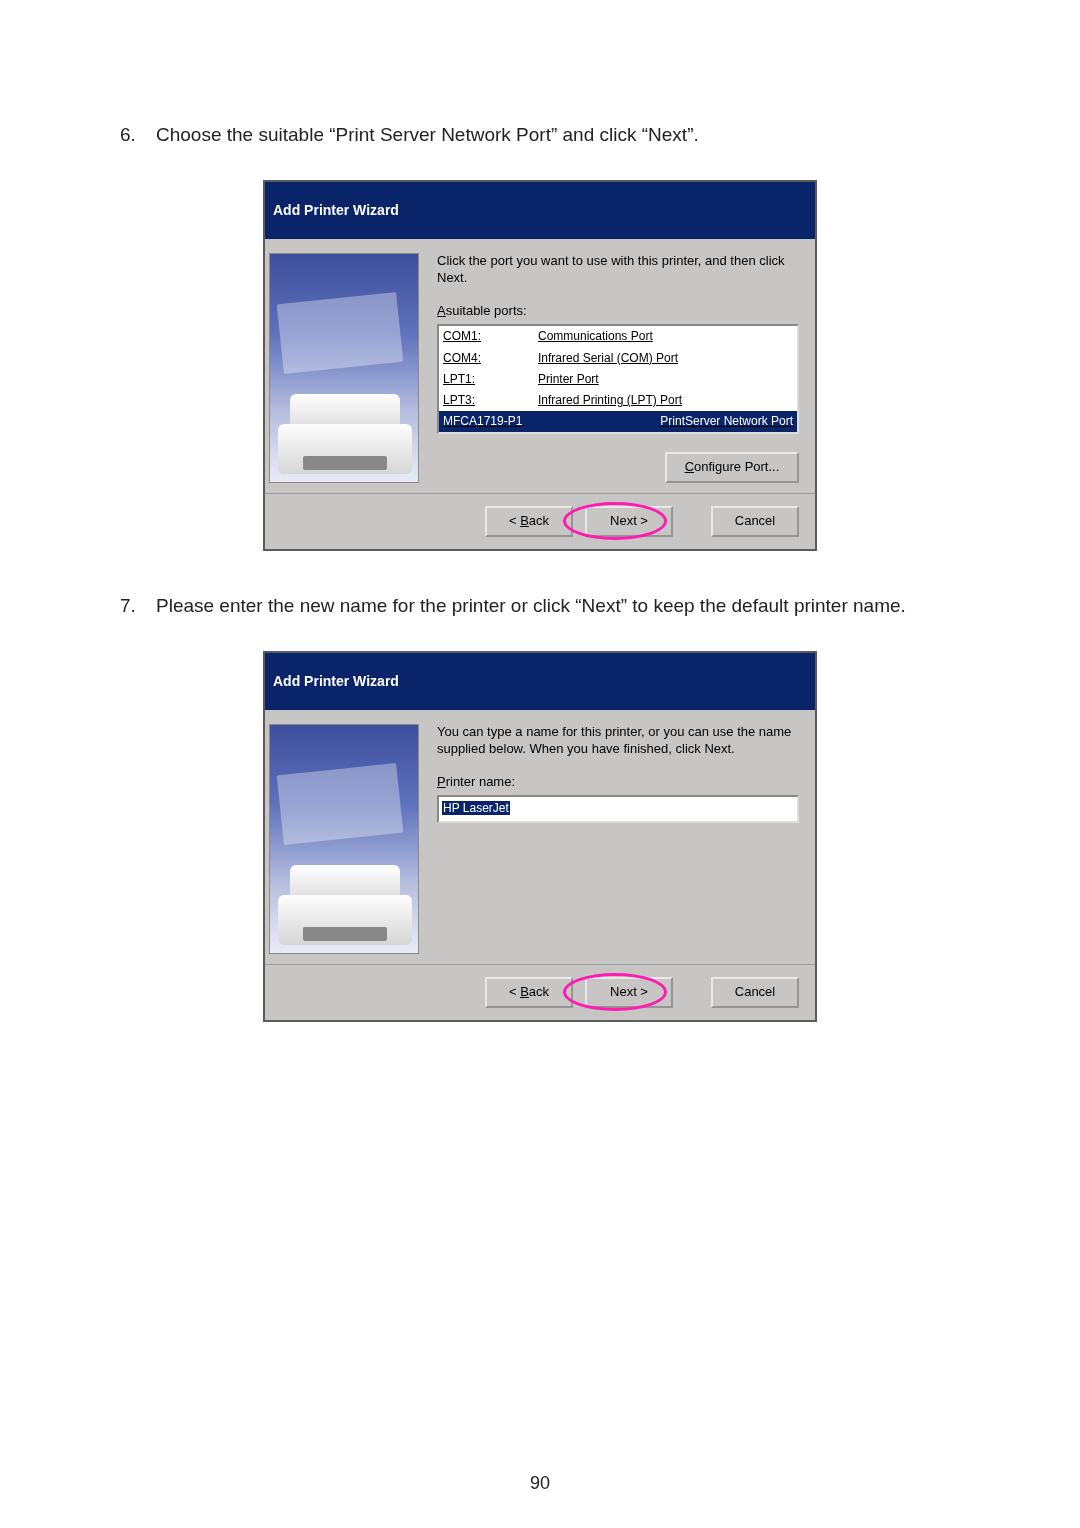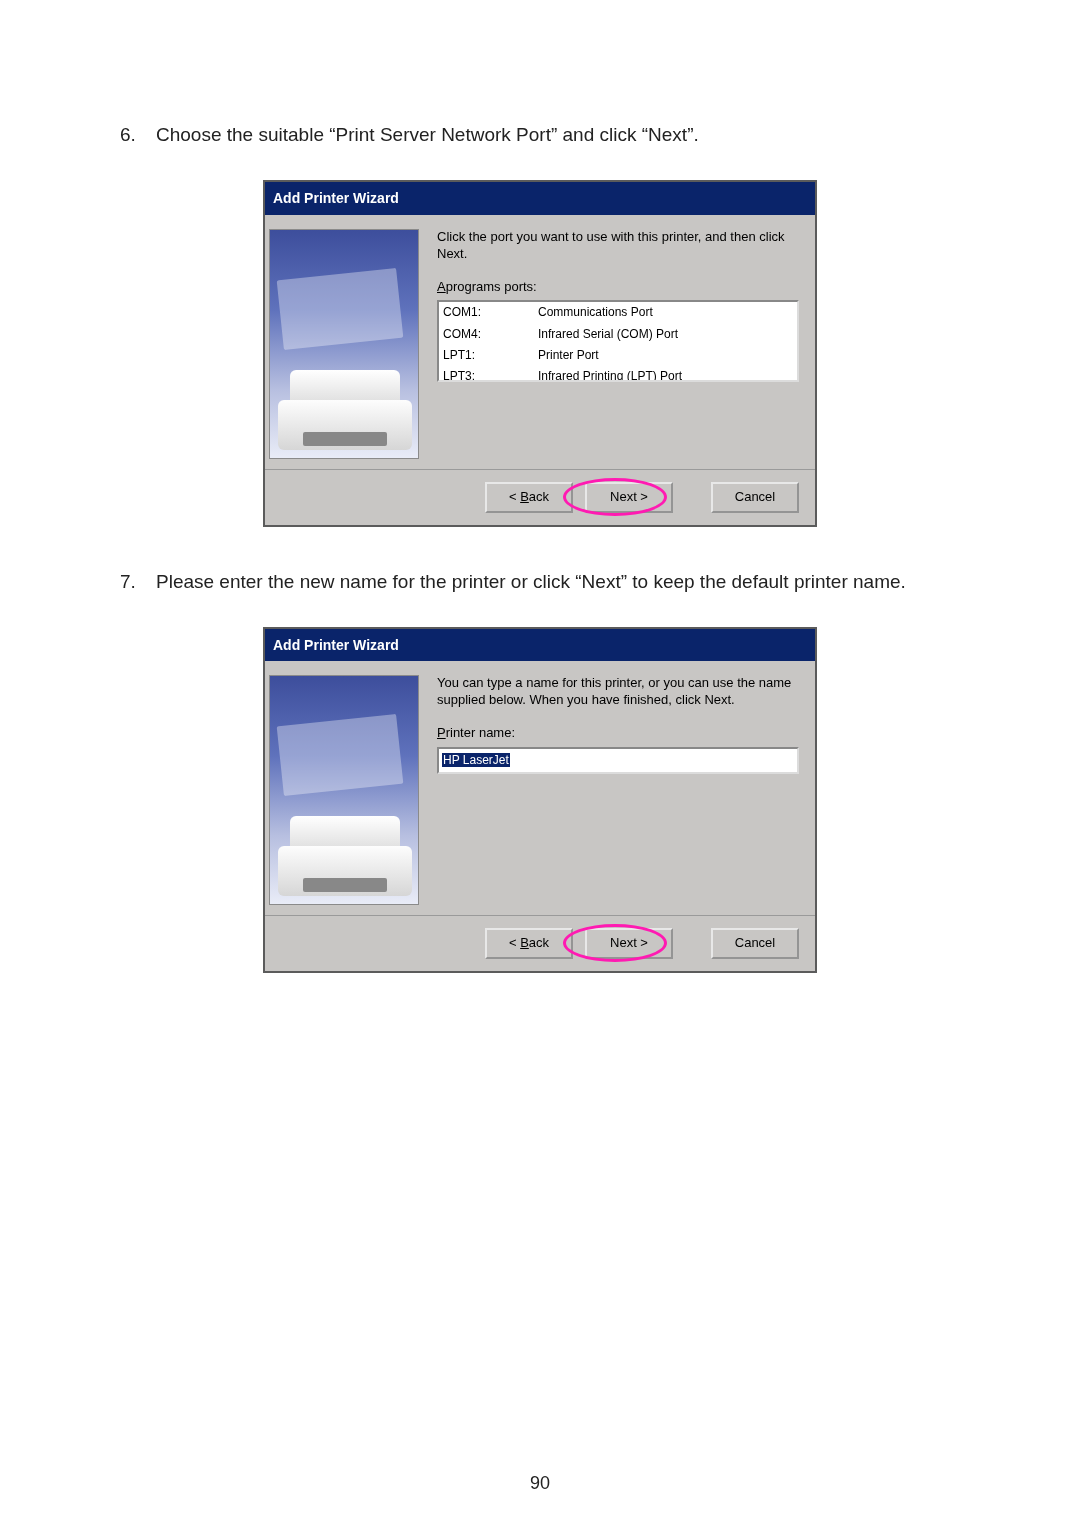--- a/index.html
+++ b/index.html
@@ -41,21 +41,21 @@
     border: 2px solid #5b5b5b;
     background: #c8c6c4;
     font-family: Tahoma, "MS Sans Serif", Arial, sans-serif;
     font-size: 13px;
     color: #000;
   }
   .wizard .titlebar {
     background: #0a246a;
     color: #ffffff;
     font-weight: bold;
-    padding: 5px 8px;
+    padding: 17px 8px;
     font-size: 14px;
   }
   .wizard .body {
     display: flex;
     padding: 14px 16px 10px 4px;
     gap: 18px;
   }
   .wizard .sidegfx {
     width: 150px;
     height: 230px;
@@ -117,26 +117,27 @@
     line-height: 1.3;
   }
   .label {
     margin-bottom: 3px;
   }
   .underline-letter {
     text-decoration: underline;
   }
   .ports-box {
     width: 100%;
-    height: 82px;
+    height: 110px;
     background: #ffffff;
     border: 2px inset #dcdcdc;
     box-sizing: border-box;
     overflow: hidden;
     font-size: 12px;
+    text-decoration: underline;
   }
   .ports-box .row {
     display: flex;
     padding: 1px 4px;
   }
   .ports-box .row .c1 { width: 95px; }
   .ports-box .row .c2 { flex: 1; }
   .ports-box .row.selected {
     background: #0a246a;
     color: #ffffff;
@@ -228,21 +229,21 @@
           <div class="paper-bg"></div>
           <div class="printer">
             <div class="top"></div>
             <div class="body"></div>
             <div class="tray"></div>
           </div>
         </div>
         <div class="content">
           <div class="instr">Click the port you want to use with this printer, and then click Next.</div>
           <div class="label">
-            <span class="underline-letter">A</span><span>programs ports:</span>
+            <span class="underline-letter">A</span><span>suitable ports:</span>
           </div>
           <div class="ports-box">
             <div class="row">
               <div class="c1">COM1:</div>
                 <div class="c2">Communications Port</div>
             </div>
             <div class="row">
               <div class="c1">COM4:</div>
                 <div class="c2">Infrared Serial (COM) Port</div>
             </div>
@@ -250,20 +251,25 @@
               <div class="c1">LPT1:</div>
                 <div class="c2">Printer Port</div>
             </div>
             <div class="row">
               <div class="c1">LPT3:</div>
                 <div class="c2">Infrared Printing (LPT) Port</div>
             </div>
             <div class="row selected">
               <div class="c1">MFCA1719-P1</div>
                 <div class="c2" style="text-align:right">PrintServer Network Port</div>
+            </div>
+          </div>
+          <div class="config-row">
+            <div class="win-btn" style="width:130px">
+              <span class="underline-letter">C</span><span>onfigure Port...</span>
             </div>
           </div>
         </div>
       </div>
       <div class="footer">
         <div class="group" style="position:relative">
           <div class="win-btn">
             <span>&lt; </span><span class="underline-letter">B</span><span>ack</span>
           </div>
           <div class="win-btn">Next &gt;</div>

